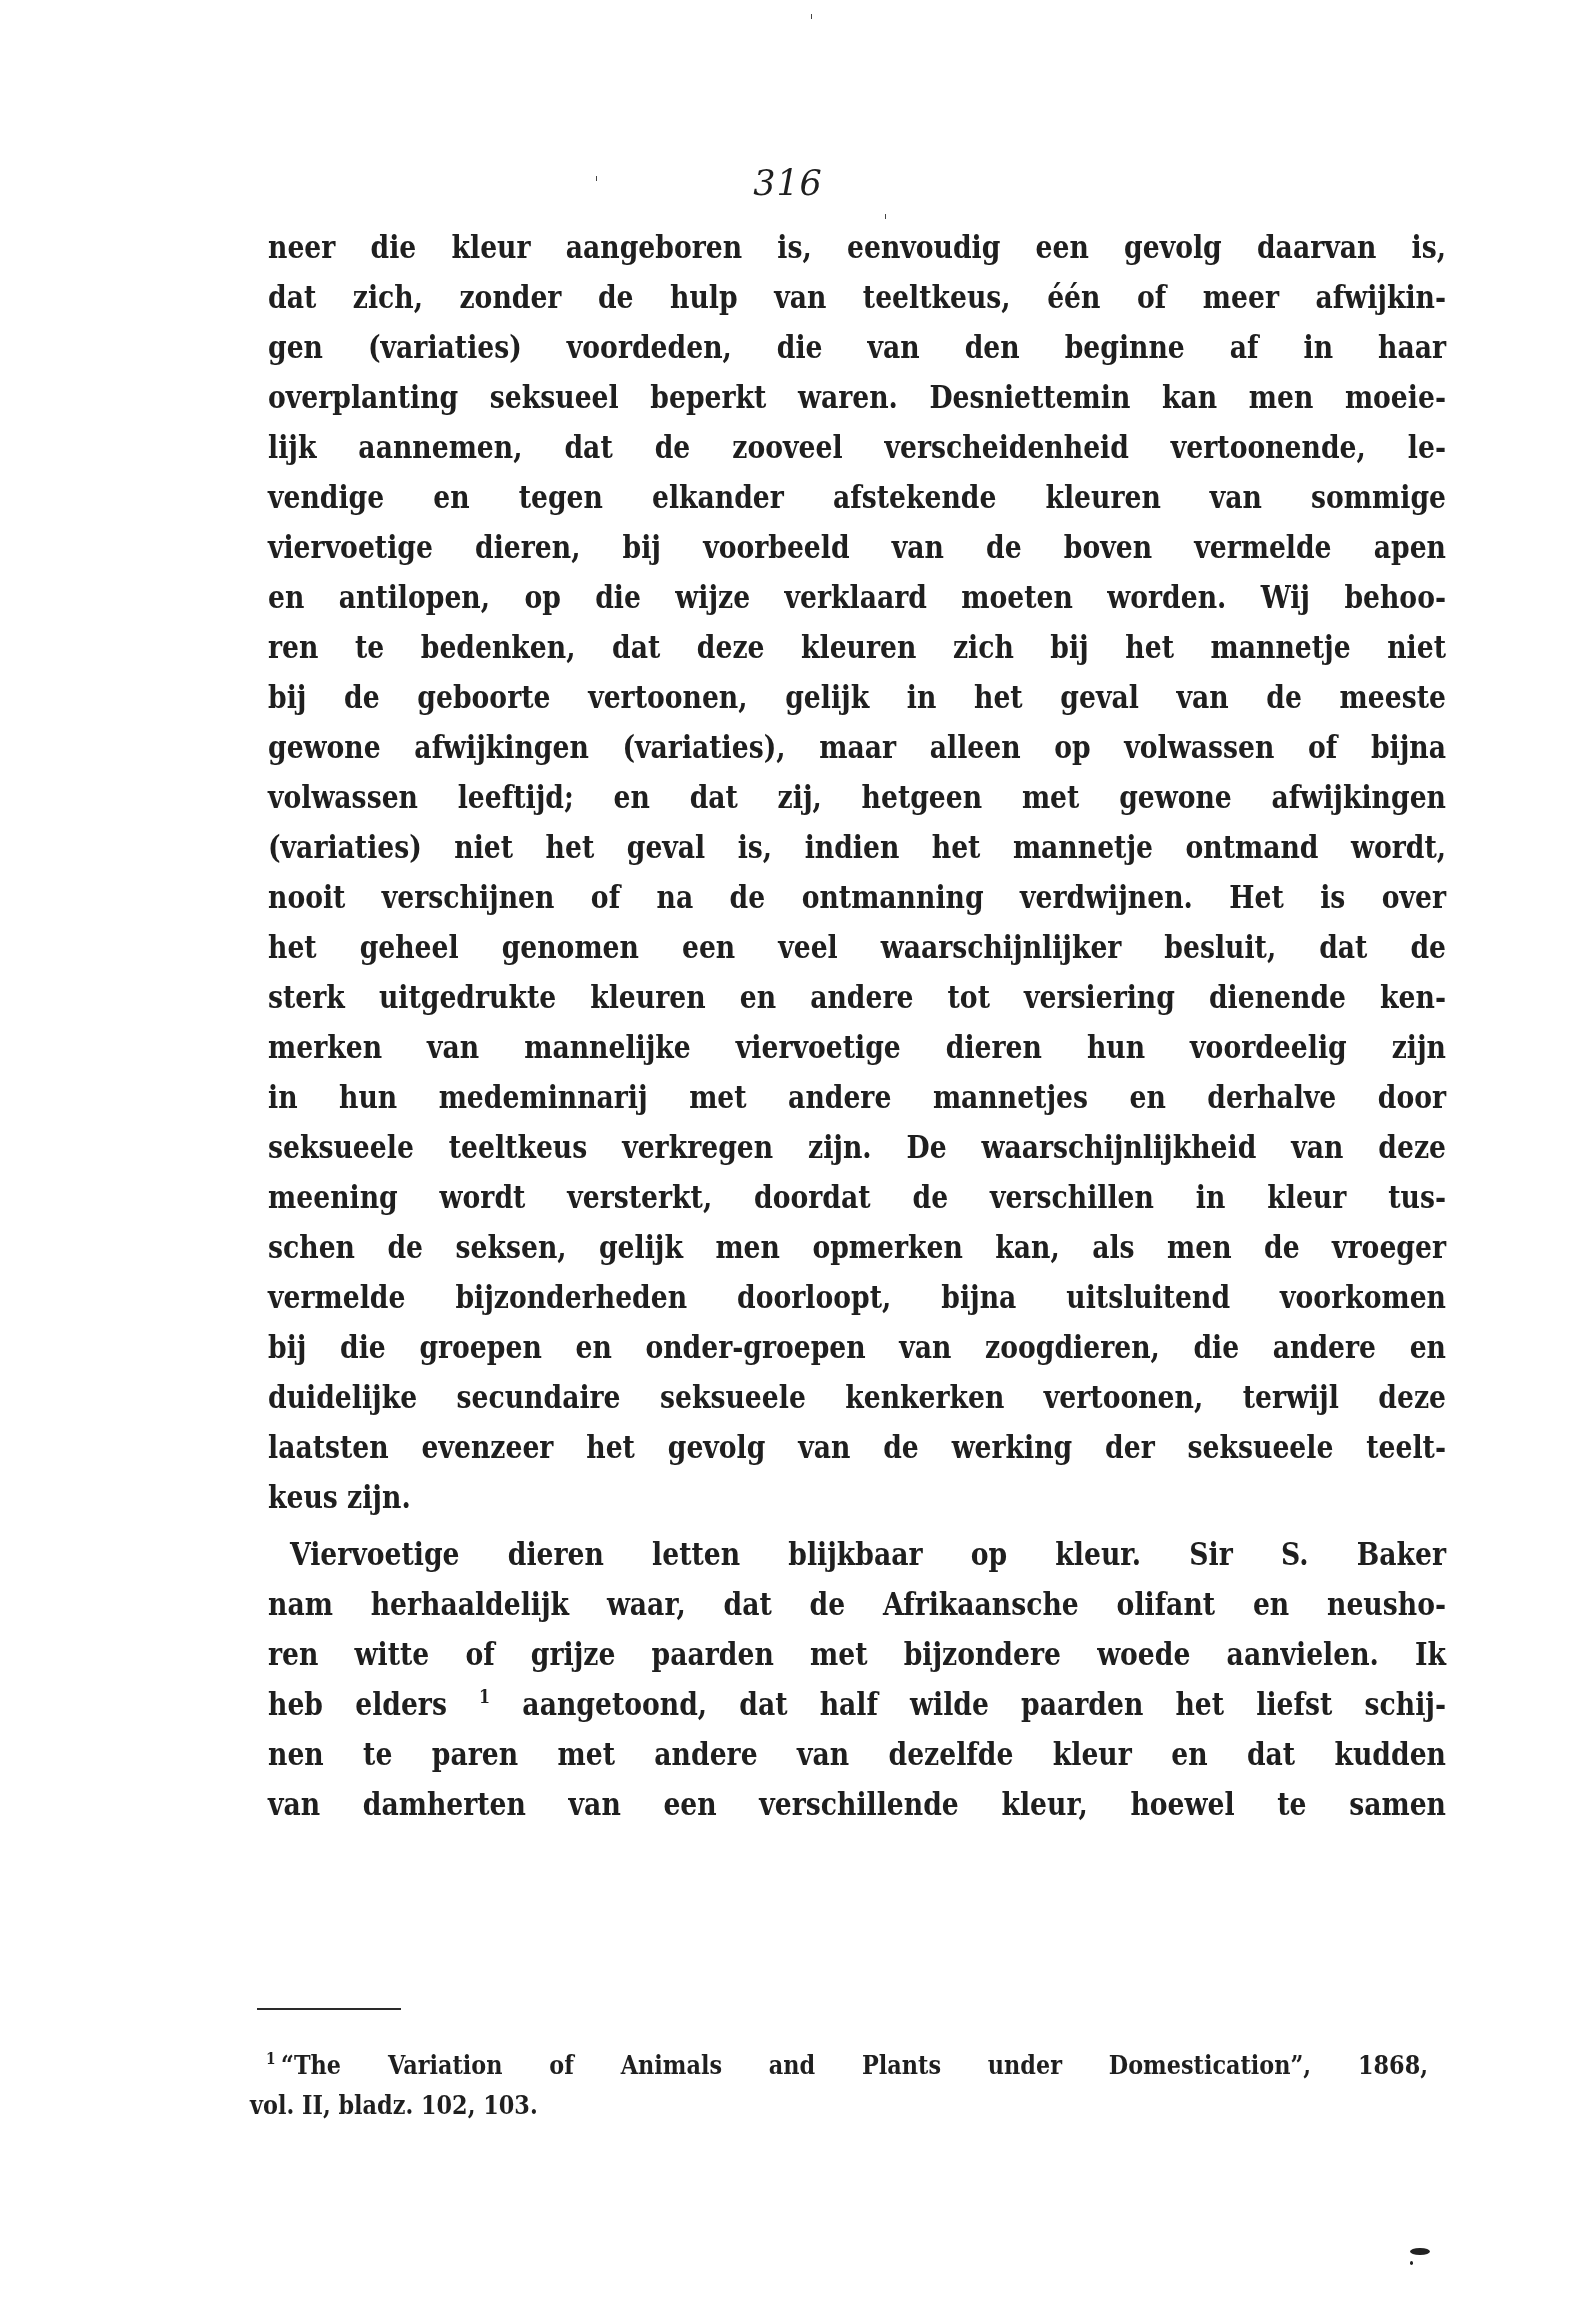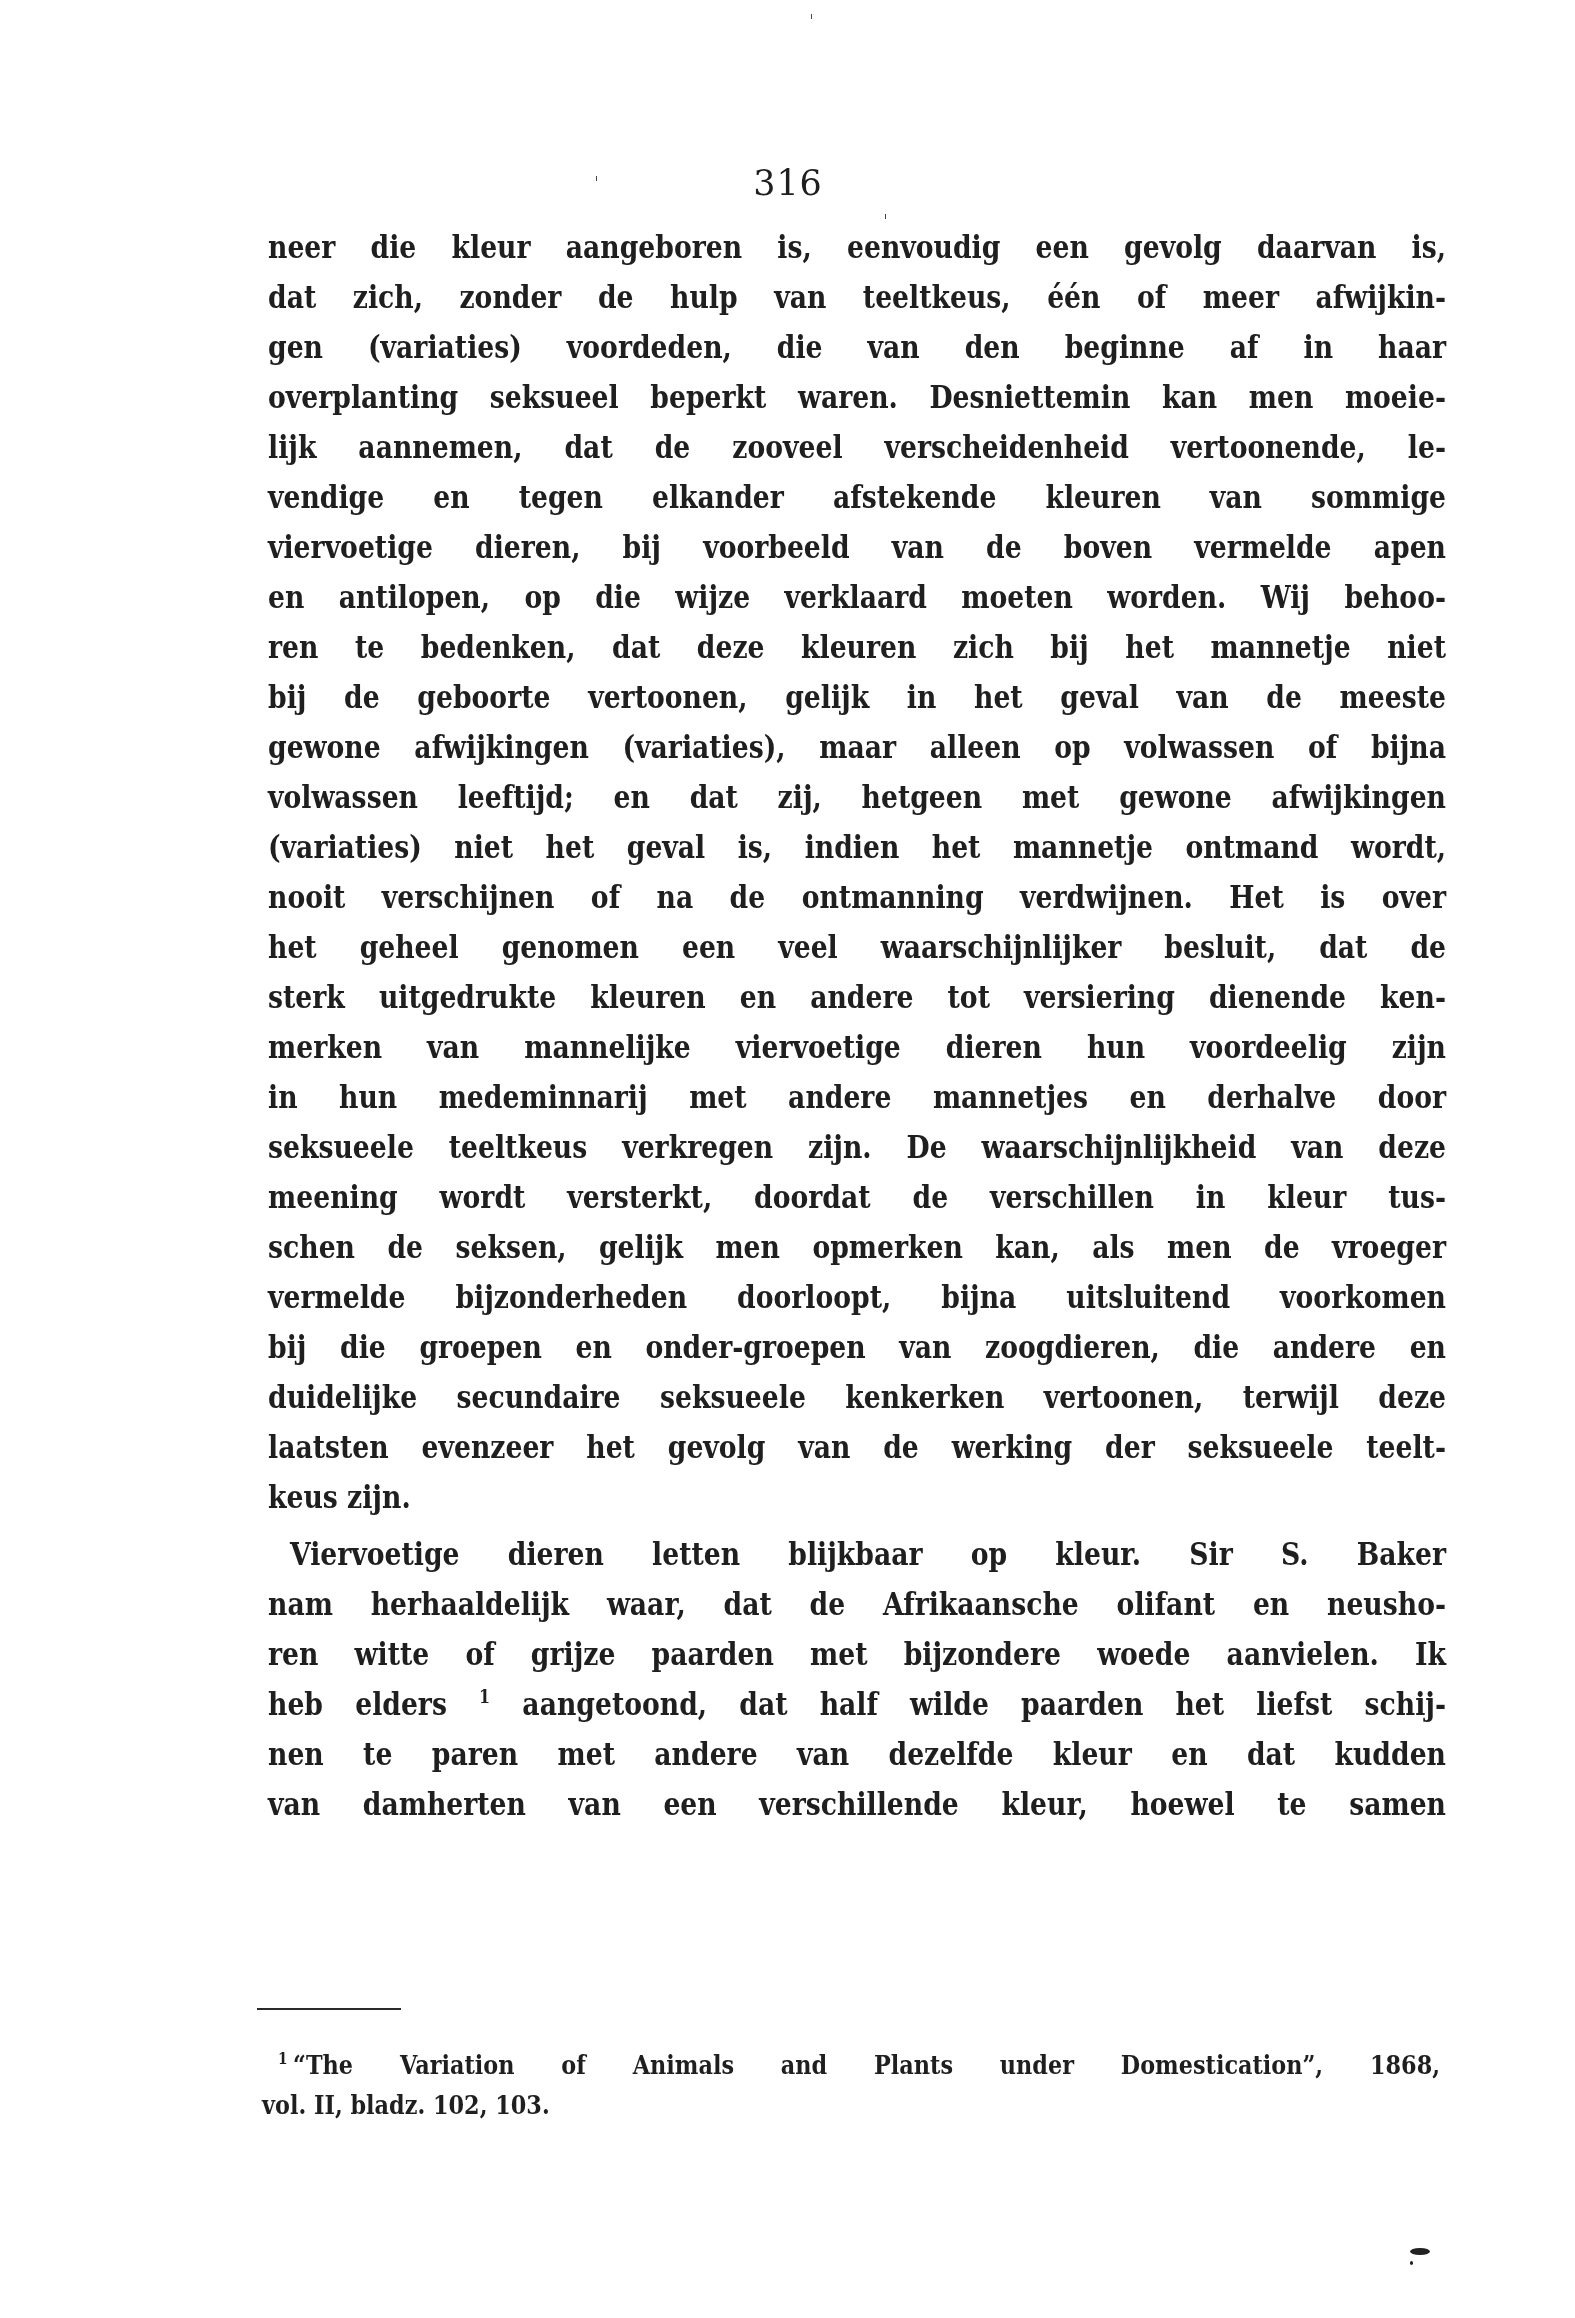--- a/index.html
+++ b/index.html
@@ -16,20 +16,21 @@
       font-family: "DejaVu Serif", "Liberation Serif", serif;
     }
     .page-number {
       position: absolute;
       top: 163px;
       left: 0;
       width: 1576px;
       text-align: center;
       font-size: 35px;
       letter-spacing: 0.9px;
+      font-style: italic;
     }
     .body-text {
       position: absolute;
       top: 222px;
       left: 268px;
       width: 1178px;
     }
     .line {
       display: block;
       height: 50px;
@@ -62,21 +63,21 @@
       position: absolute;
       top: 2008px;
       left: 257px;
       width: 144px;
       height: 1.9px;
       background: #2a2a2a;
     }
     .footnotes {
       position: absolute;
       top: 2045px;
-      left: 262px;
+      left: 250px;
       width: 1178px;
     }
     .fn-line {
       display: block;
       height: 40px;
       line-height: 40px;
       font-size: 26px;
       font-weight: bold;
       white-space: nowrap;
       text-align: justify;

